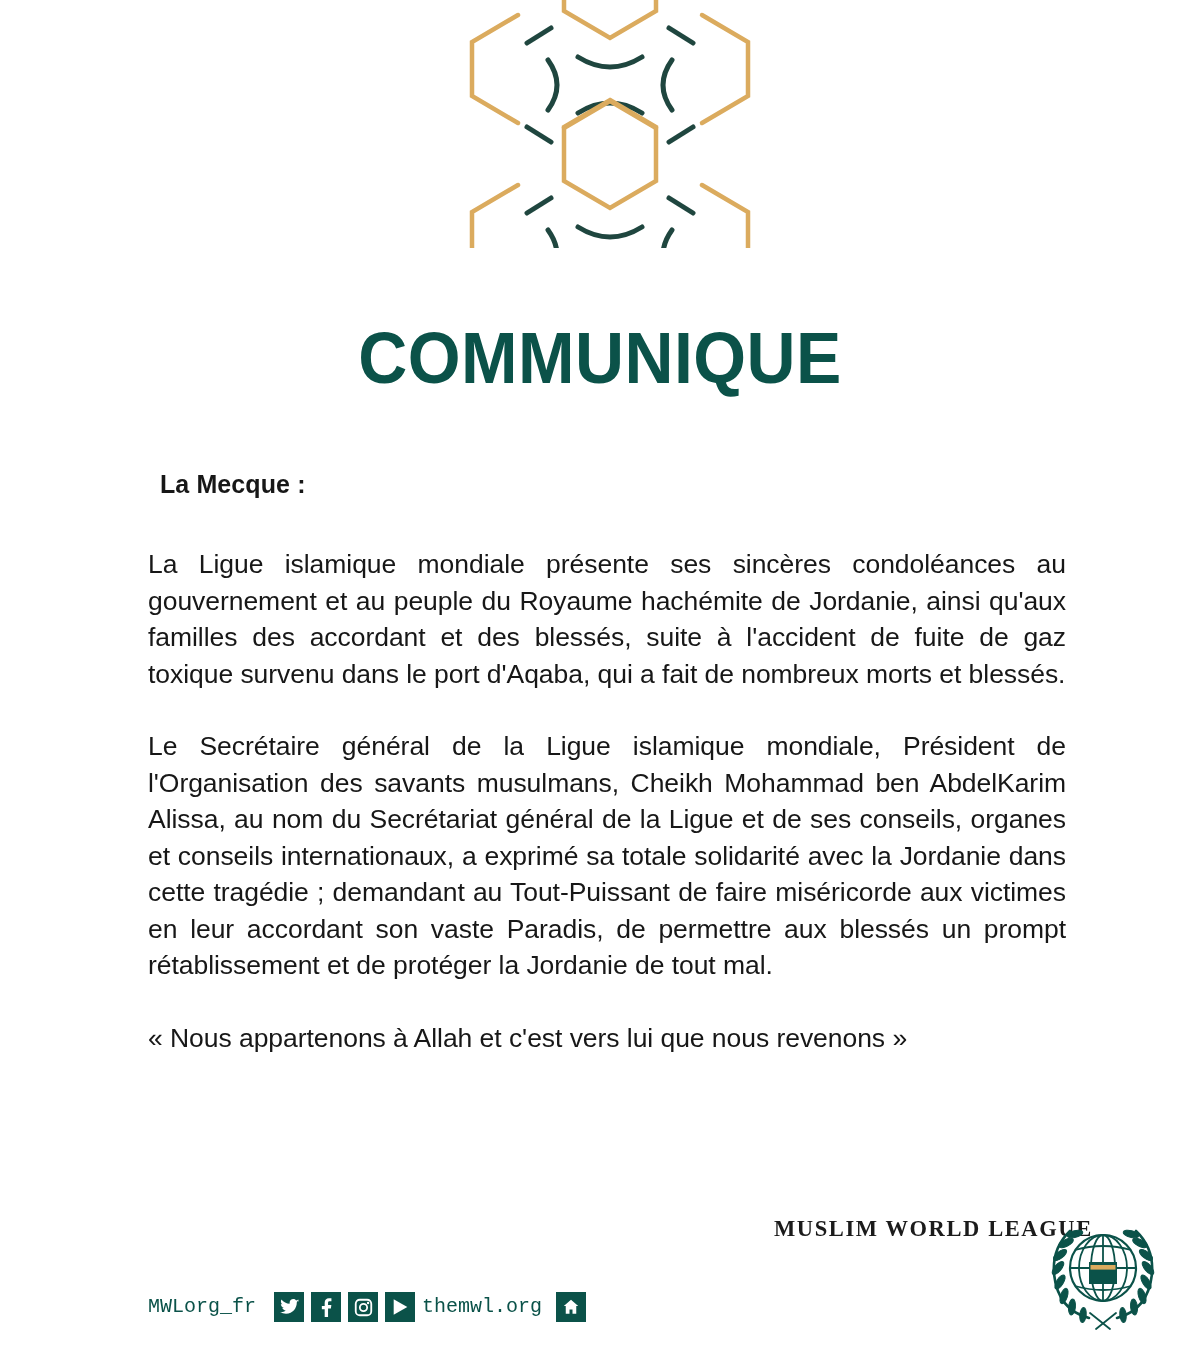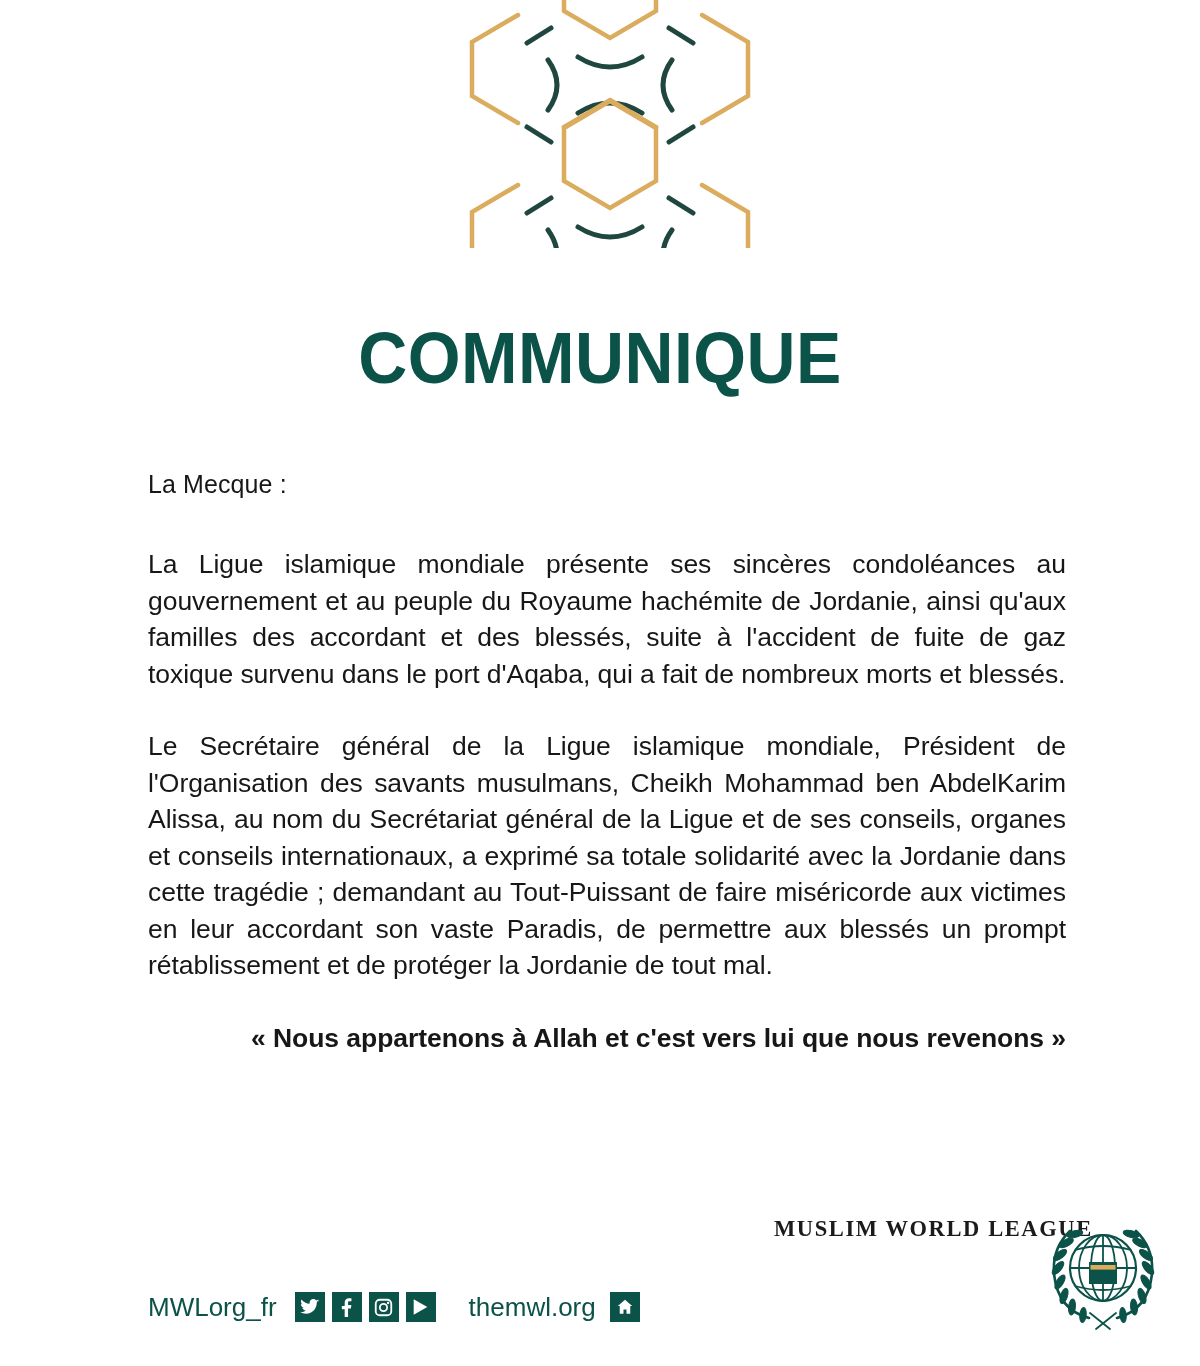--- a/index.html
+++ b/index.html
@@ -41,50 +41,51 @@
   
   #article{
     position:absolute;
     left:148px;top:466px;
     width:918px;
     color:#171717;
     font-size:26.5px;
     line-height:36px;
   }
   .dateline{
-    font-weight:normal;
+    font-weight:bold;
     font-size:25px;
-    margin:0 0 44px 0;
+    margin:0 0 44px 12px;
     letter-spacing:.1px;
   }
   .para{
     margin:0 0 36px 0;
     text-align:justify;
     text-justify:inter-word;
     font-size:26.5px;
     line-height:36.5px;
     letter-spacing:-0.05px;
   }
-  .para.last{margin-bottom:0;text-align:right;font-weight:bold;}
+  .para.last{margin-bottom:0;text-align:left;}
 
   
   #social-bar{
     position:absolute;
     left:148px;top:1290px;
     display:flex;align-items:center;
     height:34px;
   }
   .social-text{
     color:#0b5249;
-    font-size:26px;
+    font-size:20px;
     line-height:1;
     white-space:nowrap;
+    font-family:Liberation Mono, monospace;
   }
   #handle-label{margin-right:18px;}
-  #site-label{margin-left:26px;margin-right:14px;}
+  #site-label{margin-right:14px;}
   .sq-icon{
     width:30px;height:30px;
     background:#0b5249;
     margin-right:7px;
     display:flex;align-items:center;justify-content:center;
     flex:0 0 auto;
   }
   .sq-icon:last-child{margin-right:0;}
   .sq-icon svg{display:block;}
   #home-icon-box{margin-right:0;}

